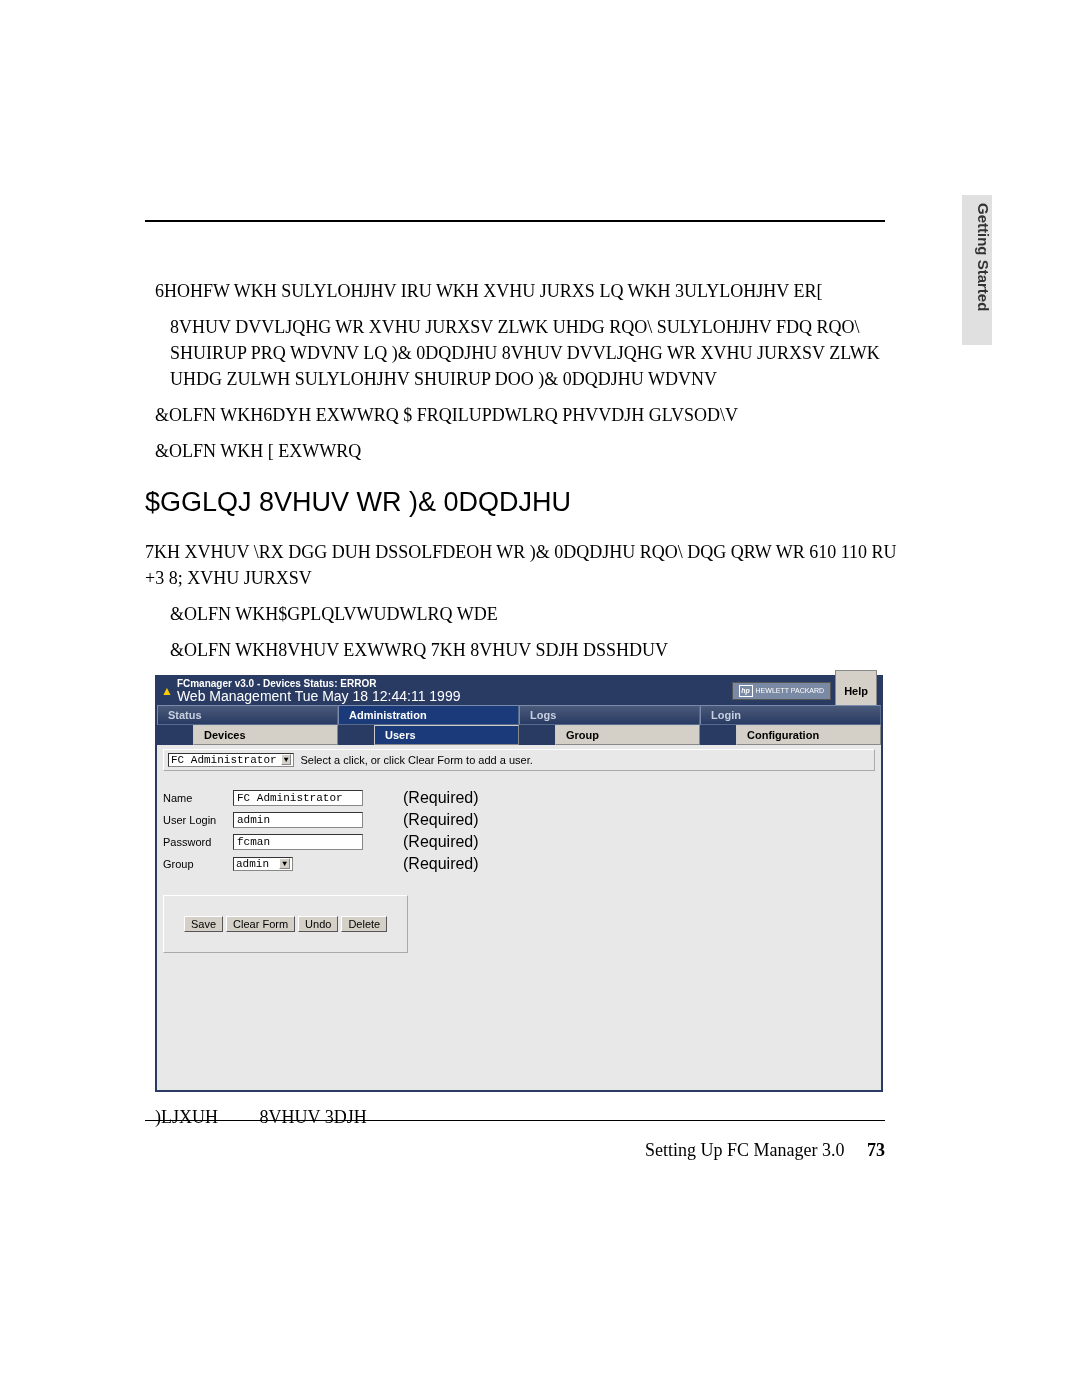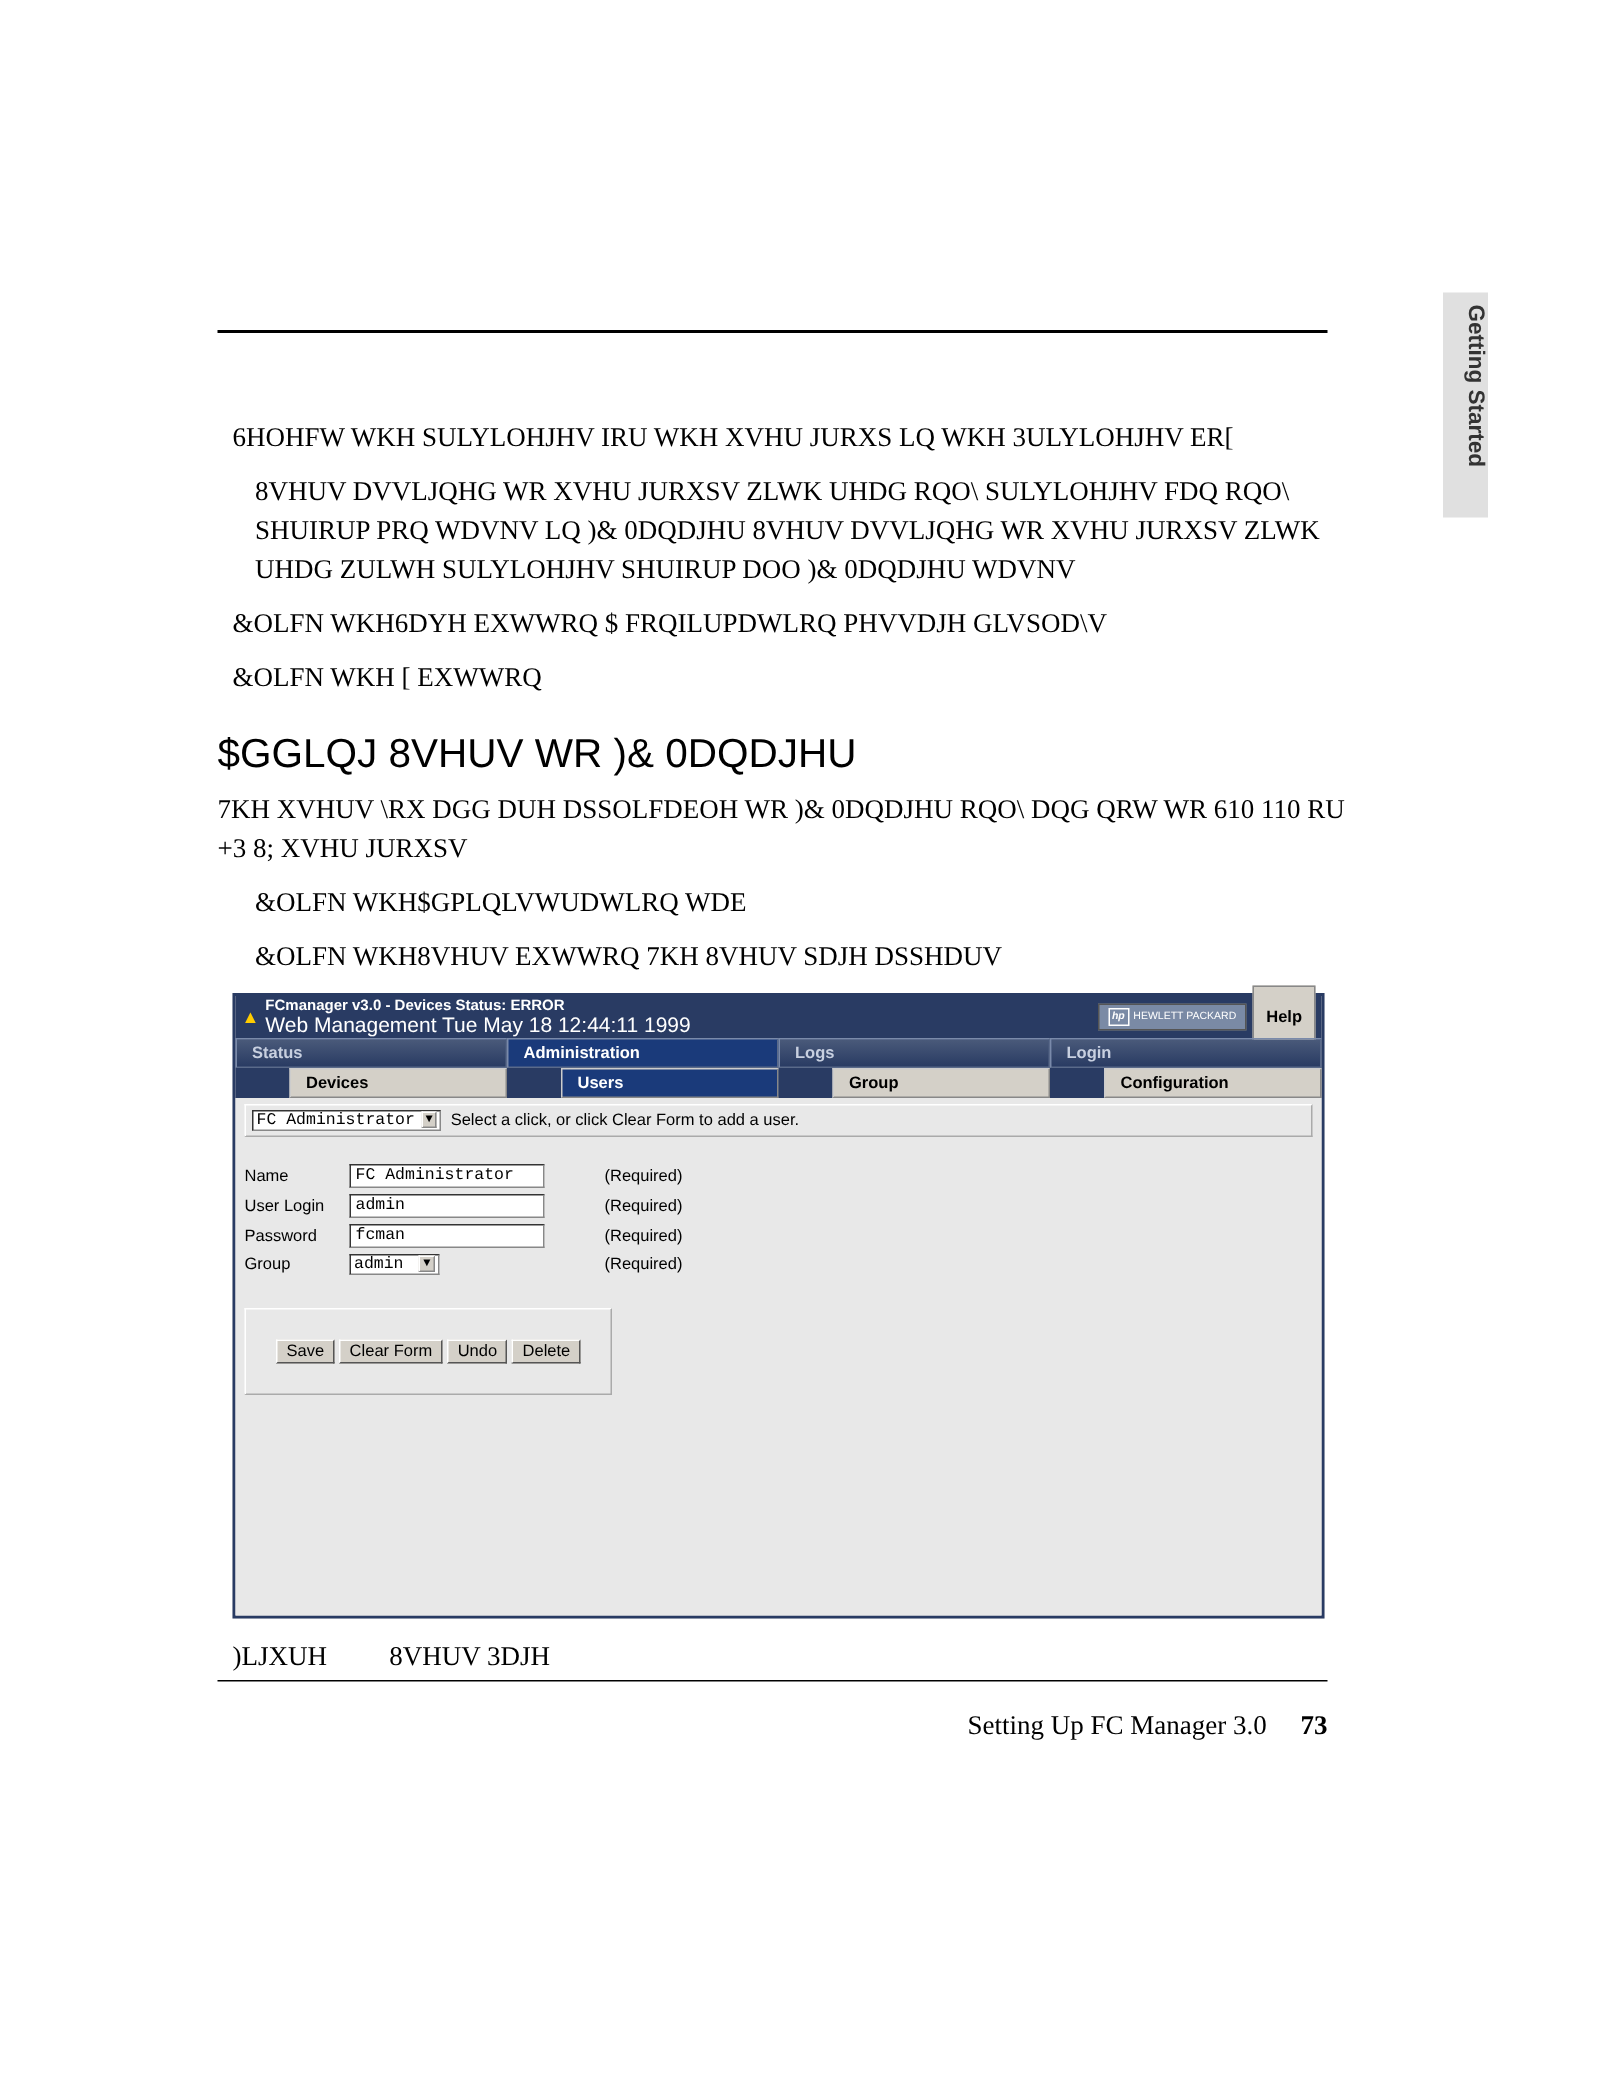--- a/index.html
+++ b/index.html
@@ -48,21 +48,21 @@
     position: absolute;
     left: 145px;
     top: 278px;
     width: 760px;
   }
   .heading {
     font-family: Arial, sans-serif;
     font-size: 27px;
     font-weight: normal;
     margin-top: 22px;
-    margin-bottom: 8px;
+    margin-bottom: 21px;
     color: #000;
   }
   .figure-wrap {
     margin-top: 12px;
     margin-left: 10px;
   }
   .app-window {
     width: 728px;
     border: 2px solid #293b63;
     background: #e8e8e8;
@@ -213,21 +213,21 @@
     background: #fff;
     border: 1px inset #888;
     padding: 0 2px;
     width: 60px;
     display: flex;
     align-items: center;
     justify-content: space-between;
   }
   .form-req {
     margin-left: 40px;
-    font-size: 11px;
+    font-size: 16px;
   }
   .button-row {
     margin-top: 22px;
     border: 1px solid #aaa;
     border-top-color: #fff;
     border-left-color: #fff;
     background: #e8e8e8;
     padding: 20px;
     display: flex;
     gap: 3px;

